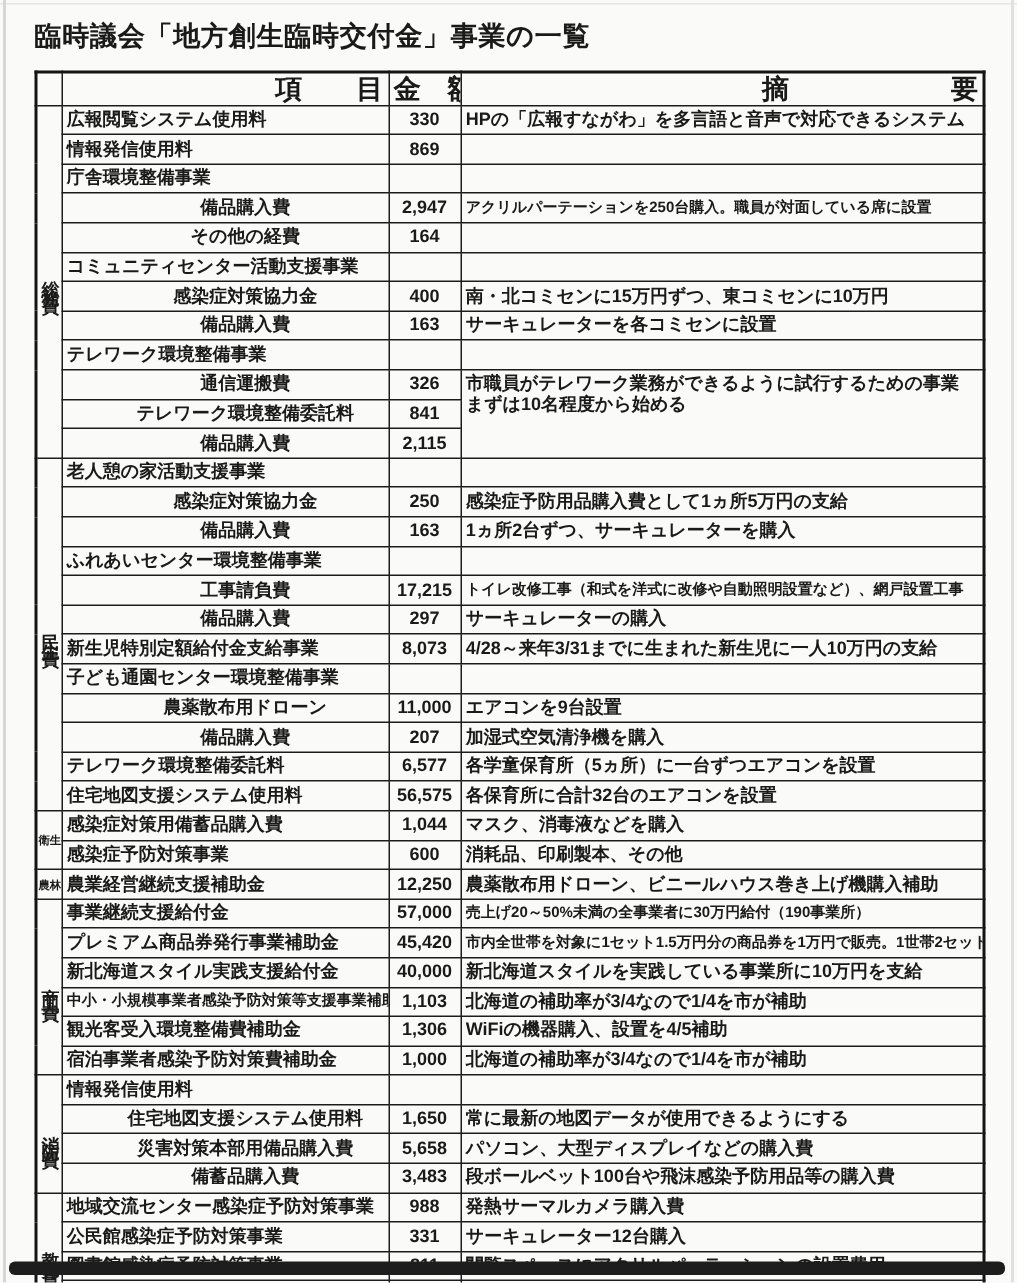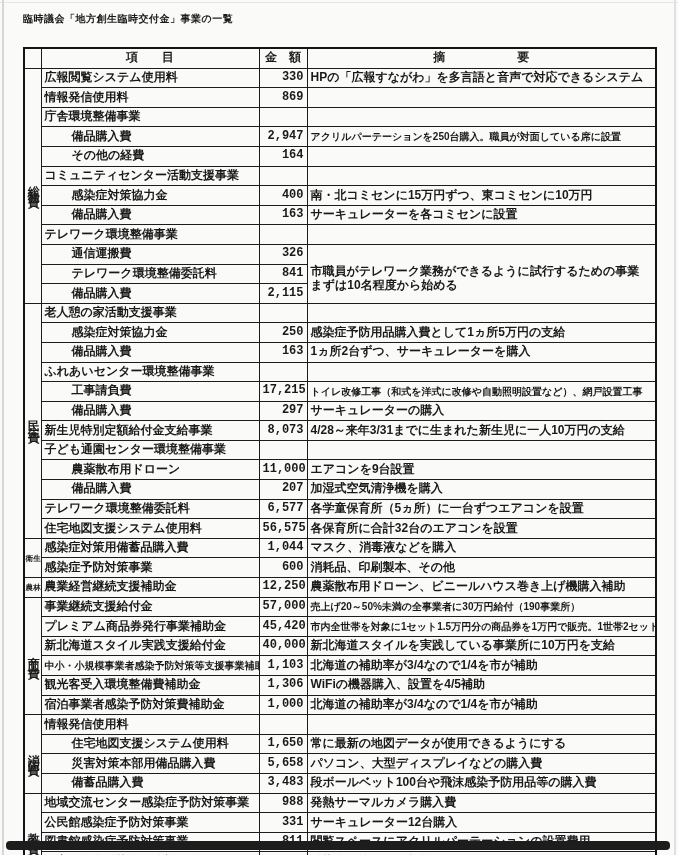--- a/index.html
+++ b/index.html
@@ -3,54 +3,54 @@
 <meta charset="utf-8">
 <style>
   html,body{margin:0;padding:0;}
   body{
     width:678px;height:855px;position:relative;overflow:hidden;
     background:#fafaf8;color:#1a1a1a;
     font-family:"Liberation Sans","DejaVu Sans",sans-serif;
   }
   .page-title{
     position:absolute;left:23px;top:12px;
-    font-size:10px;font-weight:bold;letter-spacing:.5px;
+    font-size:18px;font-weight:bold;letter-spacing:.5px;
   }
   .grant-table{
     position:absolute;left:23px;top:47px;
     border-collapse:collapse;table-layout:fixed;
     width:632px;
   }
   .grant-table td,.grant-table th{
     border:1px solid #1c1c1c;
     padding:0 3px;height:18.6px;
     font-size:12px;font-weight:bold;
     overflow:hidden;white-space:nowrap;
     vertical-align:middle;line-height:1.15;
   }
   .grant-table{border:2px solid #141414;}
-  .grant-table th{text-align:center;font-size:12px;margin-top:48px;}
+  .grant-table th{text-align:right;font-size:18px;margin-top:48px;}
   .col-cat{width:17px;}
   .col-item{width:218px;}
   .col-amount{width:48px;}
   .col-remark{width:349px;}
   td.cat-cell{padding:0;text-align:center;}
   .cat-vert{
     writing-mode:vertical-rl;text-orientation:upright;
     margin:0 auto;font-size:12px;font-weight:bold;letter-spacing:5px;
     display:inline-block;
   }
   .cat-horiz{font-size:8px;font-weight:bold;letter-spacing:0;display:inline-block;transform:scale(.95);}
   td.item-cell{text-align:left;margin-left:12px;}
-  td.item-cell.indent{padding-left:30px;}
+  td.item-cell.indent{padding-left:30px;text-align:center;}
   td.item-cell.small{font-size:10px;}
-  td.amount-cell{text-align:right;padding-right:3px;font-family:Liberation Mono, monospace;}
+  td.amount-cell{text-align:center;padding-right:3px;}
   td.remark-cell{text-align:left;}
   td.remark-cell.small{font-size:10px;}
-  td.remark-cell.merged{vertical-align:top;white-space:pre-line;padding-top:20px;}
+  td.remark-cell.merged{vertical-align:top;white-space:pre-line;padding-top:2px;}
   
   .scan-edge-left{position:absolute;left:2px;top:0;width:2px;height:100%;background:#d6d6d4;}
   .scan-edge-right{position:absolute;right:2px;top:0;width:2px;height:100%;background:#e0e0de;}
   .scan-edge-top{position:absolute;left:0;top:2px;width:100%;height:1px;background:#e6e6e4;}
   .scan-edge-bottom{
     position:absolute;left:6px;top:841px;width:664px;height:9px;
     background:#1d1d1d;border-radius:4px;
   }
 </style>
 </head>

